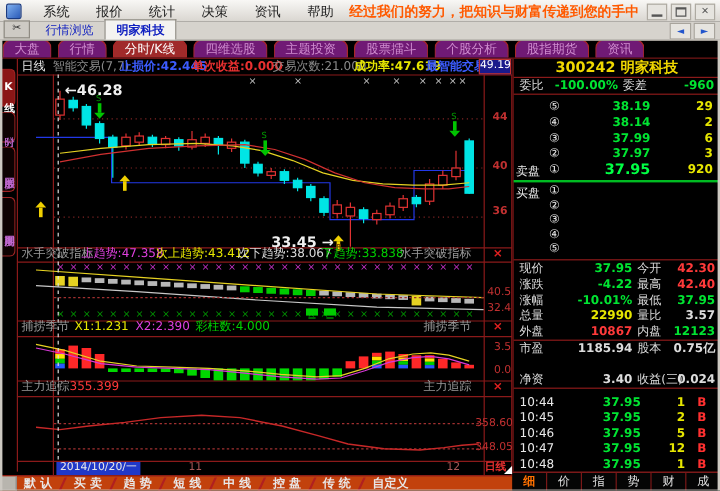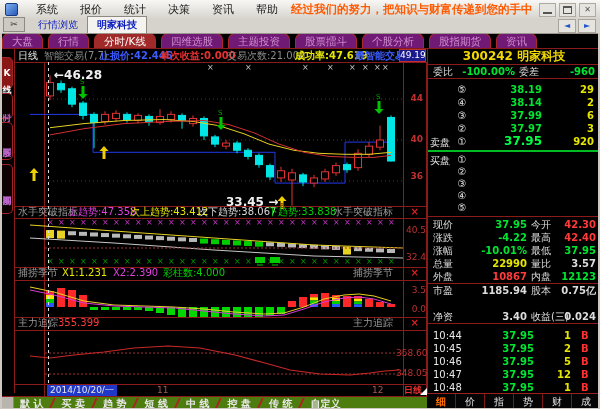--- a/index.html
+++ b/index.html
@@ -56,21 +56,21 @@
   .axl2{position:absolute;left:382px;width:30px;text-align:right;color:#c03030;font-size:9px;}
   .indh{position:absolute;left:0;width:413px;height:12px;font-size:10px;line-height:12px;}
   .ind-right{position:absolute;right:34px;color:#9a9a9a;}
   .ind-x{position:absolute;right:8px;color:#e02020;font-weight:bold;}
   .dax{position:absolute;left:0;top:336px;width:487px;height:11px;font-size:9px;line-height:11px;color:#a85858;}
   .dax-date{position:absolute;left:33px;background:#2038c8;color:#e8e8e8;padding:0 3px;}
   .dax-per{position:absolute;left:390px;color:#e83030;font-weight:bold;}
   .dax-tri{position:absolute;left:406px;top:3px;width:0;height:0;
     border-left:7px solid transparent;border-bottom:7px solid #fff;}
   
-  .btoolbar{position:absolute;left:0;top:396px;width:427px;height:13px;background:#4d7c0f;
+  .btoolbar{position:absolute;left:0;top:396px;width:427px;height:13px;background:#c2410c;
     border-top:1px solid #8b1a1a;display:flex;align-items:center;}
   .btl-corner{width:13px;height:13px;background:#b8b5ae;border-right:1px solid #888;}
   .btn-b{padding:0 6px;color:#e8e8e8;font-size:10px;line-height:12px;font-weight:bold;}
   .bsl{width:2px;height:12px;background:#b02020;transform:skewX(-25deg);margin:0 2px;}
   
   .rp{position:absolute;left:427px;top:49px;width:173px;height:344px;background:#000;
     border-left:1px solid #8b1a1a;box-sizing:border-box;font-size:10px;}
   .rp-title{position:absolute;top:0;left:0;right:0;height:15px;text-align:center;
     color:#f0d800;font-weight:bold;font-size:12px;line-height:15px;}
   .hline{position:absolute;left:0;right:0;height:1px;background:#8b1a1a;}
@@ -444,21 +444,21 @@
       <span class="sp h-yl" style="left:281px;">成功率:47.619</span>
       <span class="sp h-bl" style="left:341px;">最智能交易</span>
       <span class="smartbox">49.19</span>
     </div>
 
     <span class="anno" style="left:40px;top:19px;">←46.28</span>
     <span class="anno" style="left:212px;top:146px;">33.45 →</span>
     <span class="axl" style="top:44px;">44</span>
     <span class="axl" style="top:85px;">40</span>
     <span class="axl" style="top:122px;">36</span>
-    <span class="axl2" style="top:176px;">40.5</span>
+    <span class="axl2" style="top:190px;">40.5</span>
     <span class="axl2" style="top:203px;">32.4</span>
     <span class="axl2" style="top:236px;">3.5</span>
     <span class="axl2" style="top:255px;">0.0</span>
     <span class="axl2" style="top:299px;">358.60</span>
     <span class="axl2" style="top:319px;">348.05</span>
 
     <div class="indh" style="top:157px;">
       <span class="sp c-gy" style="left:4px;">水手突破指标</span>
       <span class="sp c-mag" style="left:54px;">上趋势:47.358</span>
       <span class="sp c-y" style="left:116px;">次上趋势:43.412</span>

